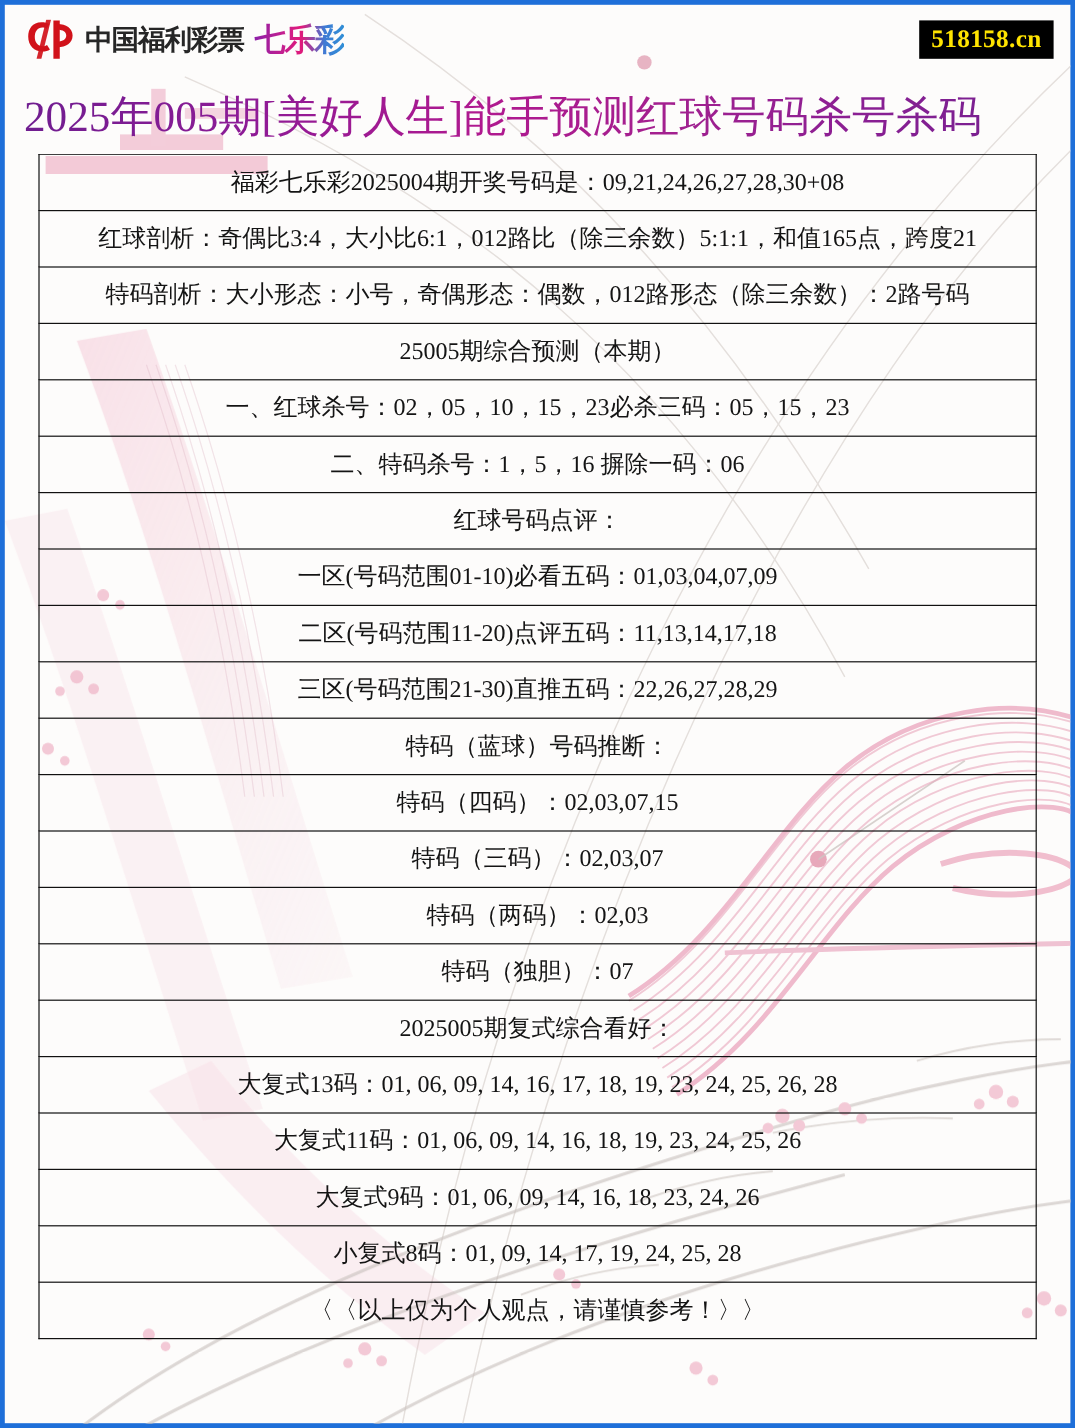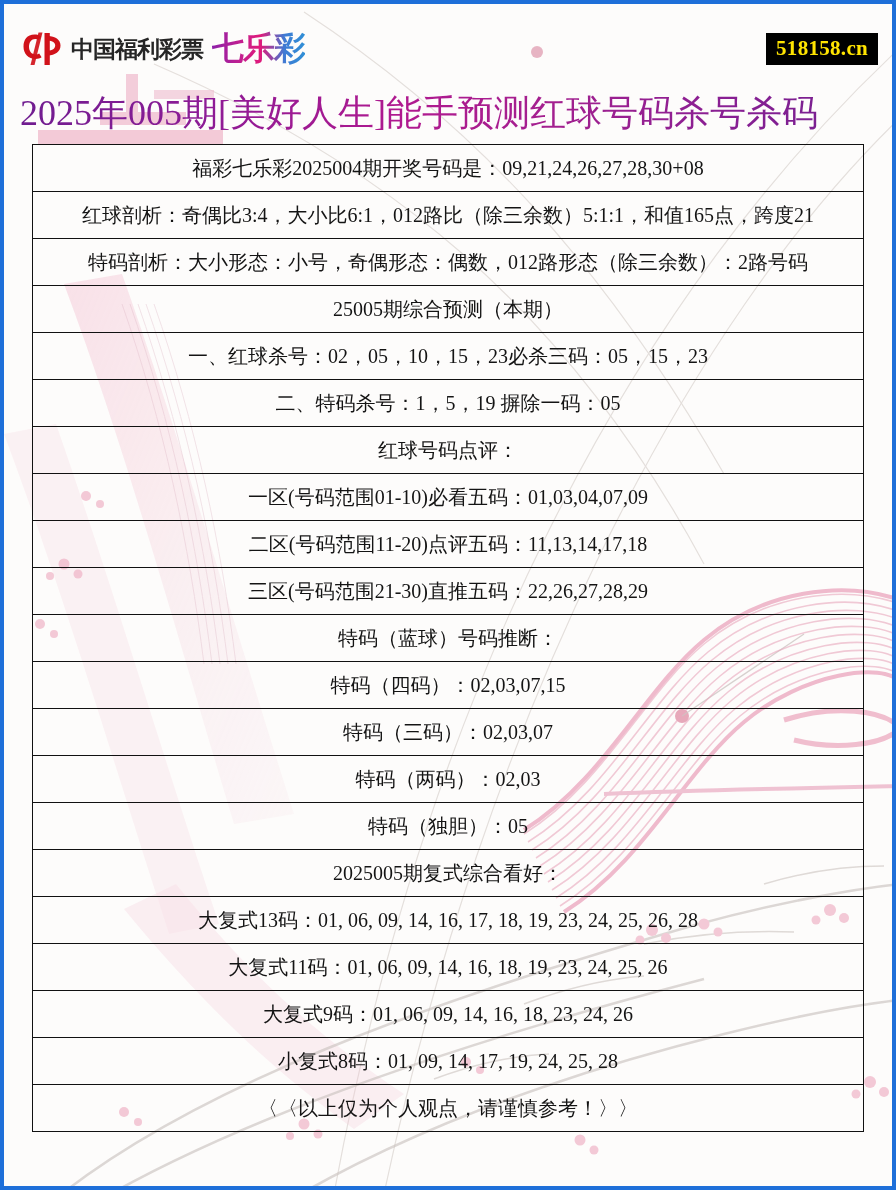--- a/index.html
+++ b/index.html
@@ -34,21 +34,21 @@
   }
   .bg-art svg { position: absolute; top: 0; left: 0; }
 
   
   .header {
     position: relative;
     z-index: 2;
     height: 58px;
     display: flex;
     align-items: center;
-    padding: 16px 14px 0 18px;
+    padding: 0 14px 0 18px;
   }
   .logo-wrap {
     display: flex;
     align-items: center;
     gap: 7px;
   }
   .logo-mark {
     width: 42px;
     height: 34px;
     flex: none;
@@ -56,21 +56,21 @@
   .logo-cn {
     font-family: "DejaVu Sans", "Liberation Sans", sans-serif;
     font-size: 23px;
     font-weight: 700;
     color: #262626;
     letter-spacing: -1px;
     white-space: nowrap;
   }
   .logo-qlc {
     font-family: "DejaVu Sans", "Liberation Sans", sans-serif;
-    font-size: 32px;
+    font-size: 26px;
     font-weight: 700;
     letter-spacing: -1px;
     white-space: nowrap;
     background: linear-gradient(90deg,#8d1fa8 0%, #c61f8e 33%, #e0197a 52%, #3f7bd4 78%, #2f8fd6 100%);
     -webkit-background-clip: text;
     background-clip: text;
     color: transparent;
     margin-left: 2px;
   }
   .spacer { flex: 1 1 auto; }
@@ -273,21 +273,21 @@
           <tr>
             <td class="left">特码剖析：大小形态：小号，奇偶形态：偶数，012路形态（除三余数）：2路号码</td>
           </tr>
           <tr>
             <td class="center">25005期综合预测（本期）</td>
           </tr>
           <tr>
             <td class="left">一、红球杀号：02，05，10，15，23必杀三码：05，15，23</td>
           </tr>
           <tr>
-            <td class="left">二、特码杀号：1，5，19 摒除一码：05</td>
+            <td class="left">二、特码杀号：1，5，16 摒除一码：06</td>
           </tr>
           <tr>
             <td class="center">红球号码点评：</td>
           </tr>
           <tr>
             <td class="left">一区(号码范围01-10)必看五码：01,03,04,07,09</td>
           </tr>
           <tr>
             <td class="left">二区(号码范围11-20)点评五码：11,13,14,17,18</td>
           </tr>
@@ -300,21 +300,21 @@
           <tr>
             <td class="left">特码（四码）：02,03,07,15</td>
           </tr>
           <tr>
             <td class="left">特码（三码）：02,03,07</td>
           </tr>
           <tr>
             <td class="left">特码（两码）：02,03</td>
           </tr>
           <tr>
-            <td class="left">特码（独胆）：05</td>
+            <td class="left">特码（独胆）：07</td>
           </tr>
           <tr>
             <td class="center">2025005期复式综合看好：</td>
           </tr>
           <tr>
             <td class="left">大复式13码：01, 06, 09, 14, 16, 17, 18, 19, 23, 24, 25, 26, 28</td>
           </tr>
           <tr>
             <td class="left">大复式11码：01, 06, 09, 14, 16, 18, 19, 23, 24, 25, 26</td>
           </tr>

